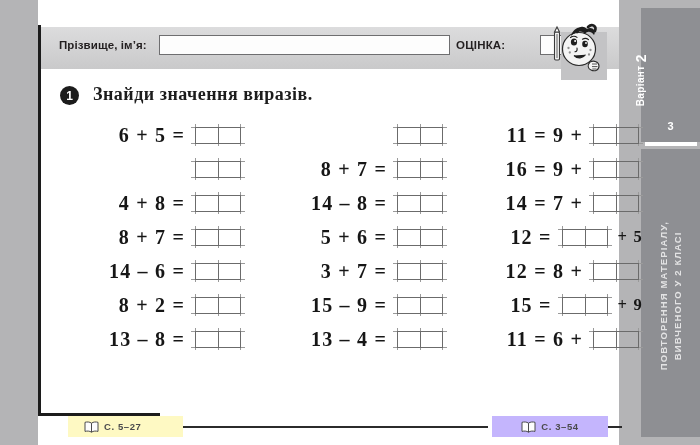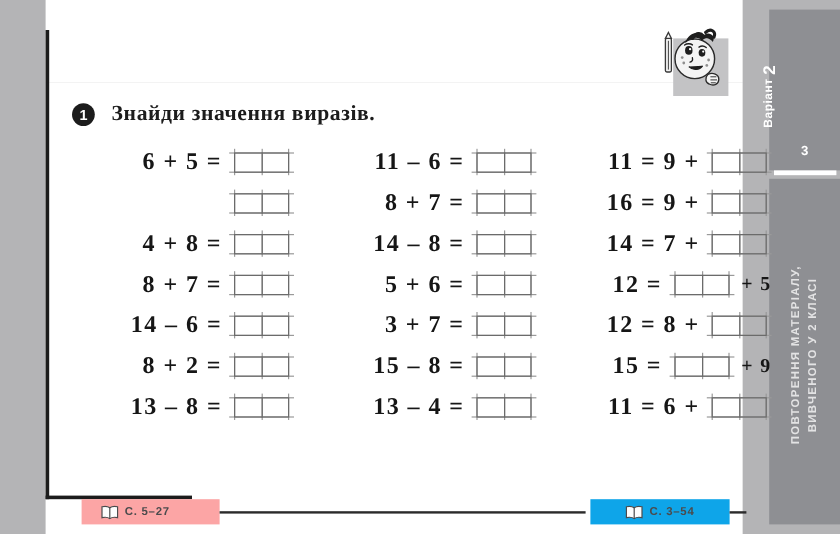--- a/index.html
+++ b/index.html
@@ -162,26 +162,26 @@
   .ansbox .tv.b{left:27px;top:0px;height:22px;}
   .ansbox .tv.c{left:49px;top:0px;height:22px;}
   
   .ansbox .th{position:absolute;height:1px;background:#9a9a9a;}
   .ansbox .th.t{left:0px;top:3px;width:54px;}
   .ansbox .th.b{left:0px;top:19px;width:54px;}
 
   
   .foot-left{
     position:absolute;left:68px;top:416px;width:115px;height:21px;
-    background:#fca5a5;display:flex;align-items:center;padding-left:16px;
+    background:#fef9c3;display:flex;align-items:center;padding-left:16px;
     box-sizing:border-box;
   }
   .foot-right{
     position:absolute;left:492px;top:416px;width:116px;height:21px;
-    background:#0ea5e9;display:flex;align-items:center;justify-content:center;
+    background:#c4b5fd;display:flex;align-items:center;justify-content:center;
   }
   .foot-txt{
     font-size:9.5px;font-weight:bold;color:#4b4b4d;letter-spacing:.6px;
     margin-left:5px;white-space:nowrap;
   }
   .rule-mid{
     position:absolute;left:183px;top:426px;width:305px;height:1.6px;
     background:#2b2b2b;
   }
   .rule-right{
@@ -194,20 +194,28 @@
 <body>
 
 <div id="root">
 
   <div class="page-white-top"></div>
   <div class="page-white"></div>
 
   <div class="frame-v"></div>
   <div class="frame-h"></div>
 
+  <div class="header-band">
+    <div class="header-inner">
+      <div class="lbl-name">Прізвище, ім’я:</div>
+      <input class="input-name" type="text" placeholder="" style="">
+      <div class="lbl-mark">ОЦІНКА:</div>
+      <input class="input-mark" type="text" placeholder="" style="">
+    </div>
+  </div>
 
   <div class="mascot-block">
     <div class="mascot-shadowbox"></div>
     <svg class="mascot-svg" width="60" height="62" viewBox="0 0 60 62">
 
       <g>
         <rect x="7.5" y="14" width="5" height="28" rx="1.2" fill="#f2f2f2" stroke="#3a3a3a" stroke-width="1.1"></rect>
         <path d="M7.5 14 L10 9 L12.5 14 Z" fill="#ffffff" stroke="#3a3a3a" stroke-width="1.1"></path>
         <line x1="10" y1="16" x2="10" y2="40" stroke="#3a3a3a" stroke-width="0.8"></line>
       </g>
@@ -342,21 +350,20 @@
             <span class="tv a"></span>
             <span class="tv b"></span>
             <span class="tv c"></span>
             <span class="cell-wrap"></span>
             <span class="mid"></span>
           </span>
         </div>
       </div>
     <div class="col col2">
         <div class="row">
-          <span class="expr">11 – 6 =</span>
           <span class="ansbox">
             <span class="th t"></span>
             <span class="th b"></span>
             <span class="tv a"></span>
             <span class="tv b"></span>
             <span class="tv c"></span>
             <span class="cell-wrap"></span>
             <span class="mid"></span>
           </span>
         </div>
@@ -402,21 +409,21 @@
             <span class="th t"></span>
             <span class="th b"></span>
             <span class="tv a"></span>
             <span class="tv b"></span>
             <span class="tv c"></span>
             <span class="cell-wrap"></span>
             <span class="mid"></span>
           </span>
         </div>
         <div class="row">
-          <span class="expr">15 – 8 =</span>
+          <span class="expr">15 – 9 =</span>
           <span class="ansbox">
             <span class="th t"></span>
             <span class="th b"></span>
             <span class="tv a"></span>
             <span class="tv b"></span>
             <span class="tv c"></span>
             <span class="cell-wrap"></span>
             <span class="mid"></span>
           </span>
         </div>

